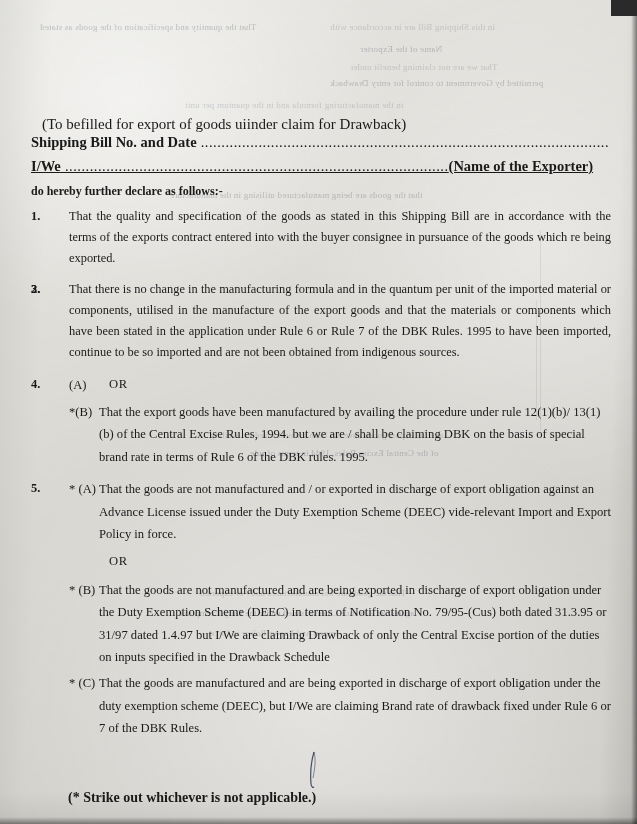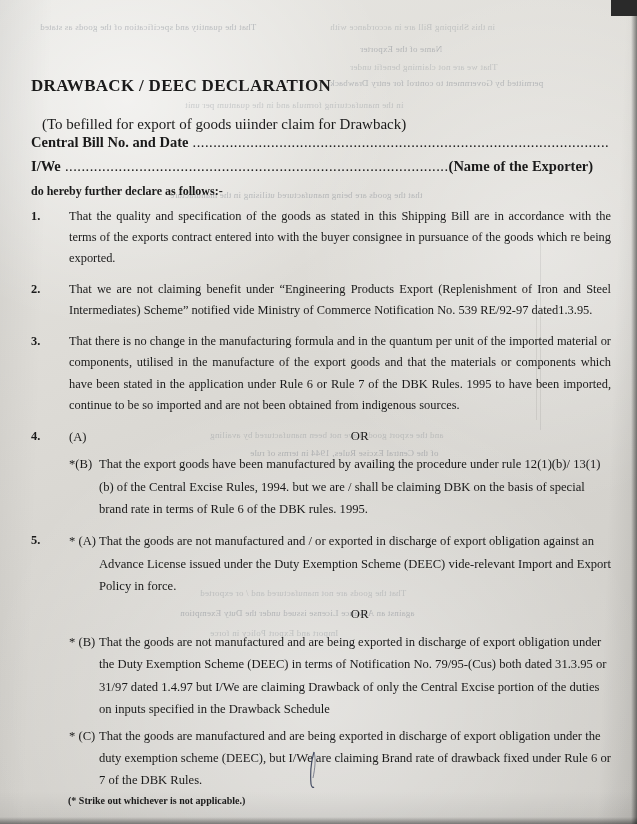--- a/index.html
+++ b/index.html
@@ -107,21 +107,21 @@
     font-size: 14.5px;
     font-weight: bold;
     white-space: nowrap;
     overflow: hidden;
   }
   .fieldrow .dots {
     font-weight: normal;
     letter-spacing: 0.5px;
   }
   .row-sb { top: 134px; }
-  .row-iwe { top: 158px; }
+  .row-iwe { top: 158px; text-decoration: underline; }
   .declare {
     position: absolute;
     top: 184px;
     left: 31px;
     font-size: 12px;
     font-weight: bold;
   }
 
   ol.items {
     position: absolute;
@@ -154,31 +154,31 @@
     font-size: 12.6px;
     line-height: 1.78;
     text-align: left;
   }
   .sub > .lbl {
     position: absolute;
     left: 0;
     top: 0;
   }
   .or {
-    text-align: center;
+    text-align: left;
     font-size: 12.6px;
     margin: 6px 0 6px 0;
     padding-left: 40px;
     letter-spacing: 0.6px;
   }
   .footnote {
     position: absolute;
     left: 68px;
     bottom: 18px;
-    font-size: 10px;
+    font-size: 14px;
     font-weight: bold;
   }
   .pen-mark {
     position: absolute;
     left: 305px;
     bottom: 34px;
     width: 16px;
     height: 40px;
     pointer-events: none;
   }
@@ -207,37 +207,36 @@
       <div class="ghost b" style="top: 430px; left: 210px; font-size: 9px;">and the export goods have not been manufactured by availing</div>
       <div class="ghost" style="top: 448px; left: 250px; font-size: 9px;">of the Central Excise Rules, 1944 in terms of rule</div>
       <div class="ghost b" style="top: 588px; left: 200px; font-size: 9px;">That the goods are not manufactured and / or exported</div>
       <div class="ghost" style="top: 608px; left: 180px; font-size: 9px;">against an Advance License issued under the Duty Exemption</div>
       <div class="ghost b" style="top: 628px; left: 210px; font-size: 9px;">Import and Export Policy in force</div>
     </div>
 
   <div class="content">
 
 
-    <div class="subtitle">DRAWBACK / DEEC DECLARATION</div>
 
     <div class="note">(To befilled for export of goods uiinder claim for Drawback)</div>
 
     <div class="fieldrow row-sb">
-      <span>Central Bill No. and Date</span><span class="dots"> .................................................................................................................................</span>
+      <span>Shipping Bill No. and Date</span><span class="dots"> .................................................................................................................................</span>
     </div>
 
     <div class="fieldrow row-iwe">
       <span>I/We</span><span class="dots"> .............................................................................................</span><span>(Name of the Exporter)</span>
     </div>
 
     <div class="declare">do hereby further declare as follows:-</div>
 
     <ol class="items" id="items-list">
         <li class="item"><span class="num">1.</span><span>That the quality and specification of the goods as stated in this Shipping Bill are in accordance with the terms of the exports contract entered into with the buyer consignee in pursuance of the goods which re being exported.</span></li>
-        <li class="item"><span class="num">2.</span><span>That we are not claiming benefit under “Engineering Products Export (Replenishment of Iron and Steel Intermediates) Scheme” notified vide Ministry of Commerce Notification No. 539 RE/92-97 dated1.3.95.</span></li>
+        <li class="item"><span class="num">2.</span></li>
         <li class="item"><span class="num">3.</span><span>That there is no change in the manufacturing formula and in the quantum per unit of the imported material or components, utilised in the manufacture of the export goods and that the materials or components which have been stated in the application under Rule 6 or Rule 7 of the DBK Rules. 1995 to have been imported, continue to be so imported and are not been obtained from indigenous sources.</span></li>
         <li class="item">
           <span class="num">4.</span>
           <div class="sub"><span class="lbl">(A)</span></div>
           <div class="or">OR</div>
           <div class="sub"><span class="lbl">*(B)</span><span>That the export goods have been manufactured by availing the procedure under rule 12(1)(b)/ 13(1)(b) of the Central Excise Rules, 1994. but we are / shall be claiming DBK on the basis of special brand rate in terms of Rule 6 of the DBK rules. 1995.</span></div>
         </li>
         <li class="item">
           <span class="num">5.</span>
           <div class="sub"><span class="lbl">* (A)</span><span>That the goods are not manufactured and / or exported in discharge of export obligation against an Advance License issued under the Duty Exemption Scheme (DEEC) vide-relevant Import and Export Policy in force.</span></div>

